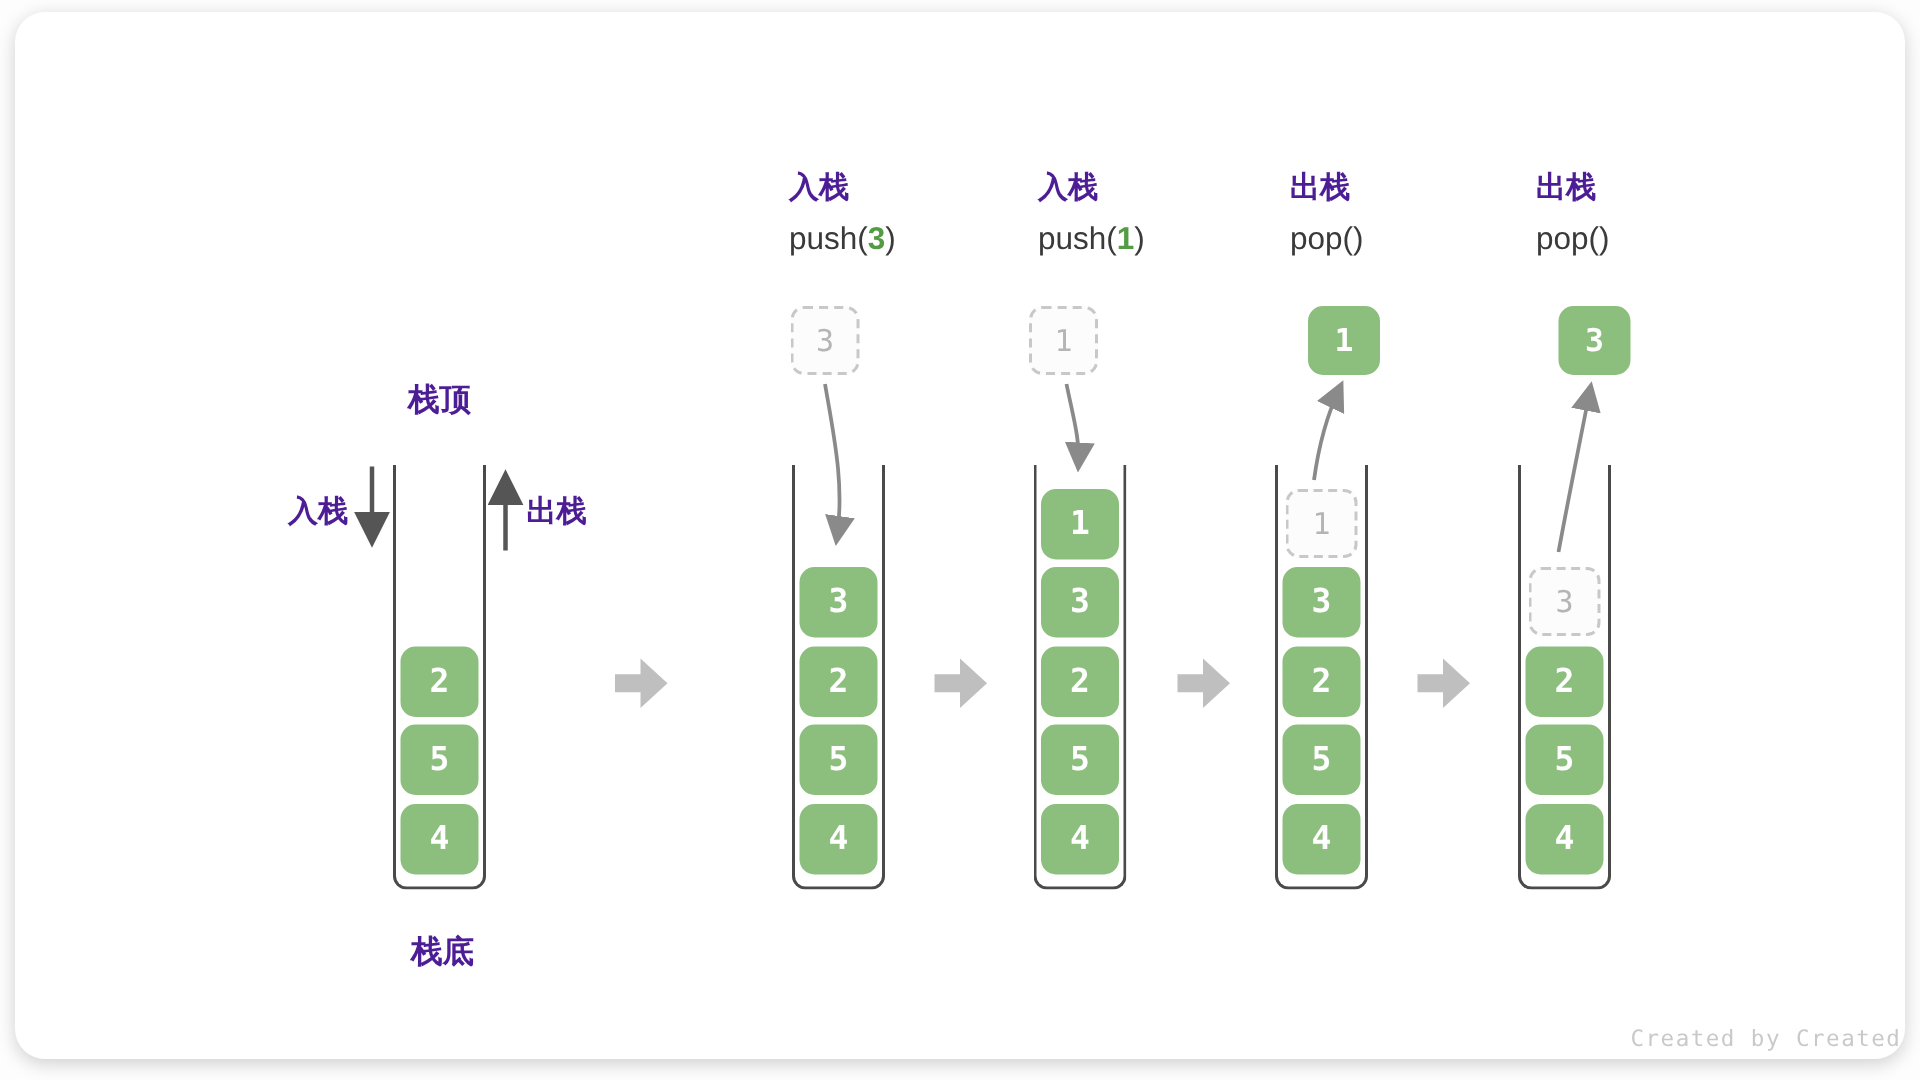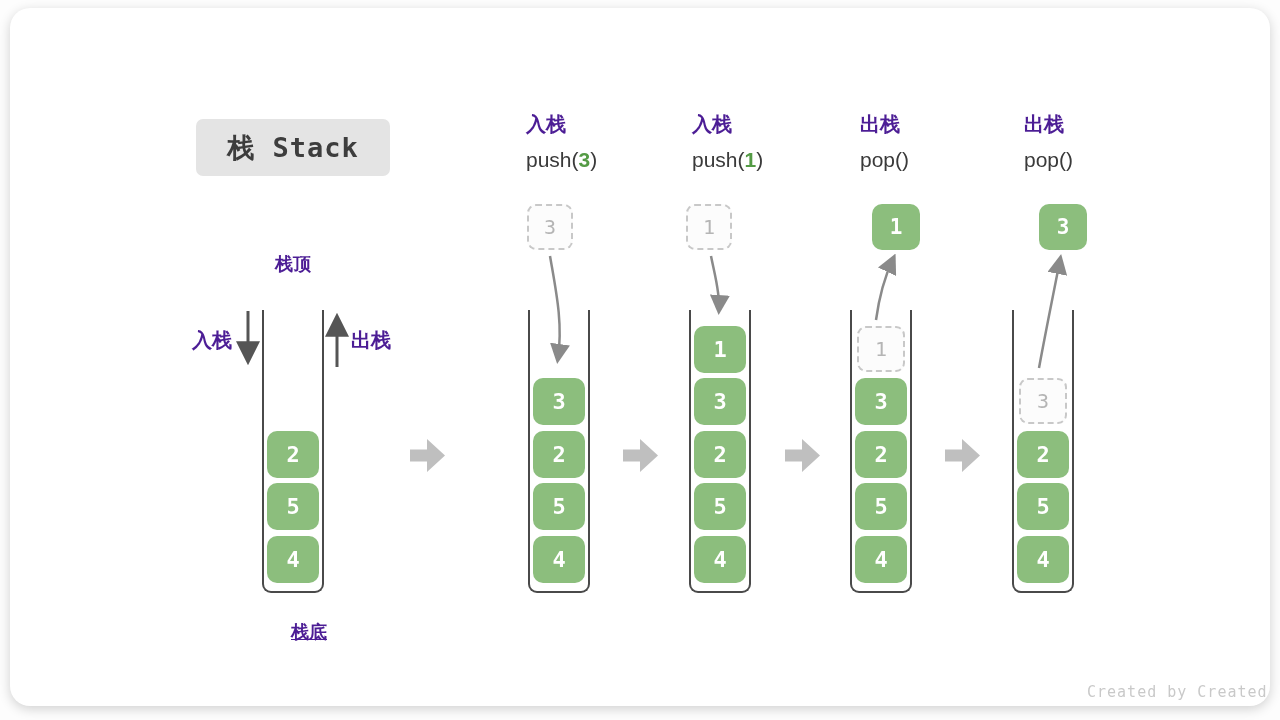--- a/index.html
+++ b/index.html
@@ -41,38 +41,35 @@
     display:flex;align-items:center;justify-content:center;
     color:#b5b5b5;font-family:"DejaVu Sans Mono",monospace;font-weight:normal;font-size:20px;
   }
   .ghost.above{width:46px;height:46px;top:196px;}
   .ghost.inside{width:48px;height:46px;}
   .oplabel{position:absolute;top:104px;}
   .oplabel .l1{font-size:20px;line-height:24px;}
   .oplabel .l2{font-size:21px;line-height:24px;margin-top:12px;}
   .arg{color:#549b45;font-weight:bold;}
   .sidelabel{font-size:20px;}
-  .toplabel{width:62px;text-align:center;font-size:18px;}
+  .toplabel{width:62px;text-align:center;font-size:21px;}
   .watermark{
     position:absolute;left:1077px;top:675px;
     font-family:"DejaVu Sans Mono",monospace;font-size:15px;color:#c9c9c9;letter-spacing:1px;
   }
   svg.overlay{position:absolute;left:0;top:0;pointer-events:none;}
 </style>
 </head>
 <body>
 
 <div class="card">
 
-  <div class="title-box">
-    <span>栈 Stack</span>
-  </div>
 
   <div class="abs zh toplabel" style="left:252px;top:244px;">栈顶</div>
-  <div class="abs zh toplabel" style="left:268px;top:612px;text-decoration:underline;">栈底</div>
+  <div class="abs zh toplabel" style="left:254px;top:612px;">栈底</div>
 
   <div class="abs zh sidelabel" style="left:182px;top:319px;">入栈</div>
   <div class="abs zh sidelabel" style="left:341px;top:319px;">出栈</div>
 
   <div class="oplabel" style="left:516px;">
     <div class="zh l1">入栈</div>
     <div class="code l2"><span>push(</span><span class="arg">3</span><span>)</span></div>
   </div>
   <div class="oplabel" style="left:682px;">
     <div class="zh l1">入栈</div>

